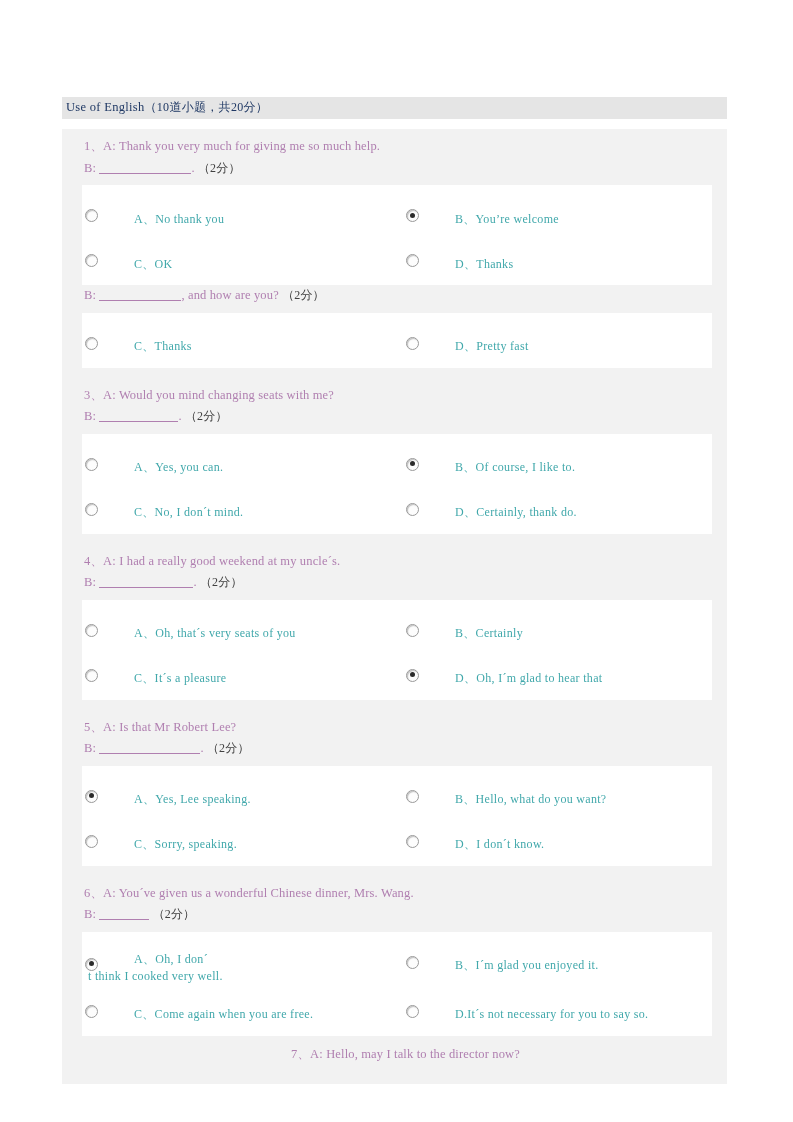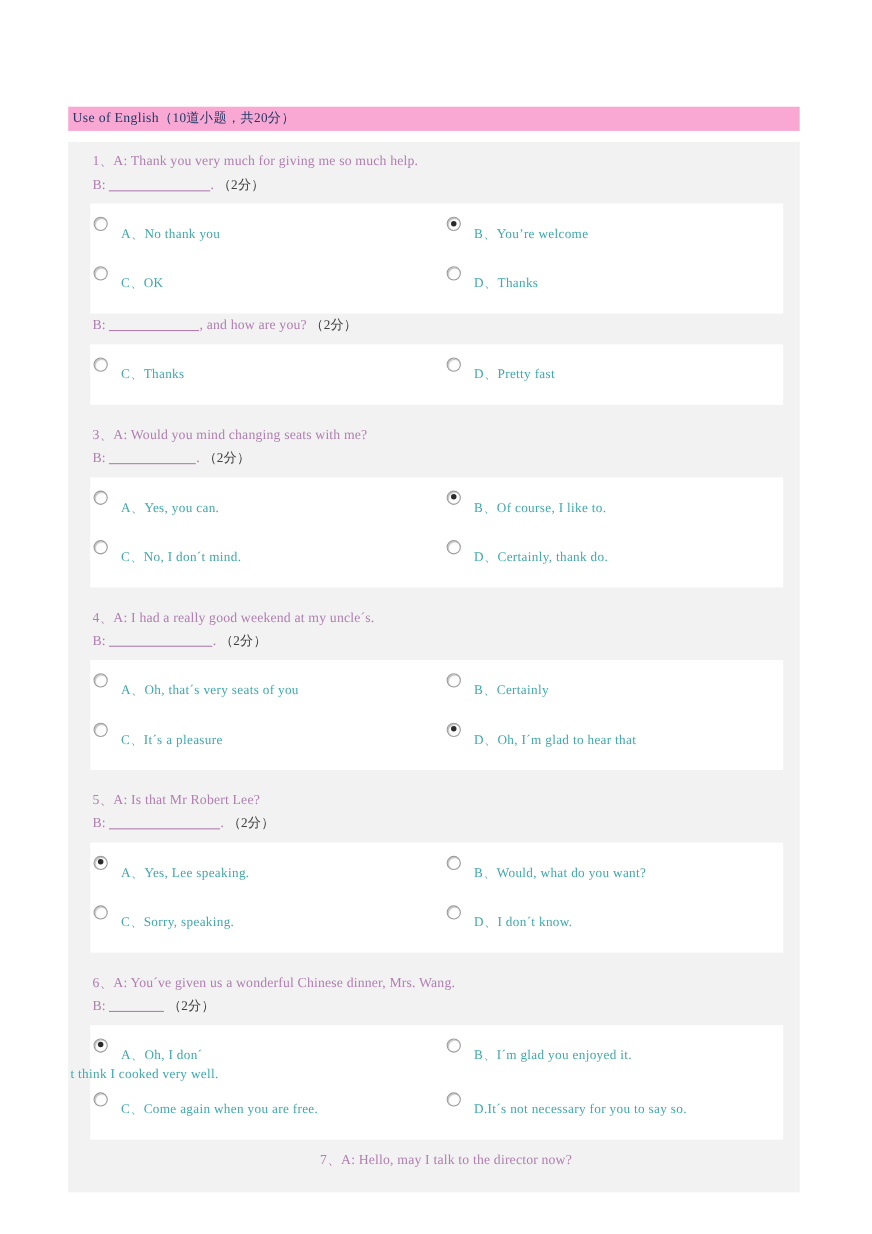--- a/index.html
+++ b/index.html
@@ -16,21 +16,21 @@
 
   .page {
     position: absolute;
     left: 62px;
     top: 97px;
     width: 665px;
   }
 
   
   .section-header {
-    background: #f9a8d4;
+    background: #e5e5e5;
     color: #1f3864;
     font-family: "Liberation Serif", "DejaVu Serif", serif;
     font-size: 12.5px;
     letter-spacing: 0.3px;
     padding: 3px 0 4px 4px;
     line-height: 15px;
     white-space: nowrap;
   }
   .section-header .cn { font-size: 12px; }
 
@@ -72,24 +72,25 @@
     margin: 0 15px 0 20px;
     padding: 4px 0 6px 0;
   }
   .opt-row {
     display: flex;
     align-items: flex-start;
   }
   .opt-cell {
     width: 50%;
     display: flex;
-    align-items: flex-start;
+    align-items: center;
     min-height: 45px;
     box-sizing: border-box;
     padding-left: 3px;
+    gap: 24px;
   }
   .opt-cell.right { padding-left: 9px; }
 
   .radio {
     width: 11px;
     height: 11px;
     border-radius: 50%;
     border: 1px solid #9a9a9a;
     background: #fdfdfd;
     box-shadow: inset 1px 1px 1px rgba(120,120,120,0.45);
@@ -243,21 +244,21 @@
           <div class="stem stem-line1"><span>5、</span><span>A: Is that Mr Robert Lee?</span></div>
           <div class="stem stem-line2"><span>B: </span><span class="blank" style="width: 101px;"></span><span>.  </span><span class="score">（2分）</span></div>
           <div class="options">
             <div class="opt-row">
               <div class="opt-cell">
                 <span class="radio checked"></span>
                 <span class="opt-text">A、Yes,  Lee  speaking.</span>
               </div>
               <div class="opt-cell right">
                 <span class="radio"></span>
-                <span class="opt-text">B、Would,  what  do  you  want?</span>
+                <span class="opt-text">B、Hello,  what  do  you  want?</span>
               </div>
             </div>
             <div class="opt-row">
               <div class="opt-cell">
                 <span class="radio"></span>
                 <span class="opt-text">C、Sorry,   speaking.</span>
               </div>
               <div class="opt-cell right">
                 <span class="radio"></span>
                 <span class="opt-text">D、I  don´t  know.</span>

